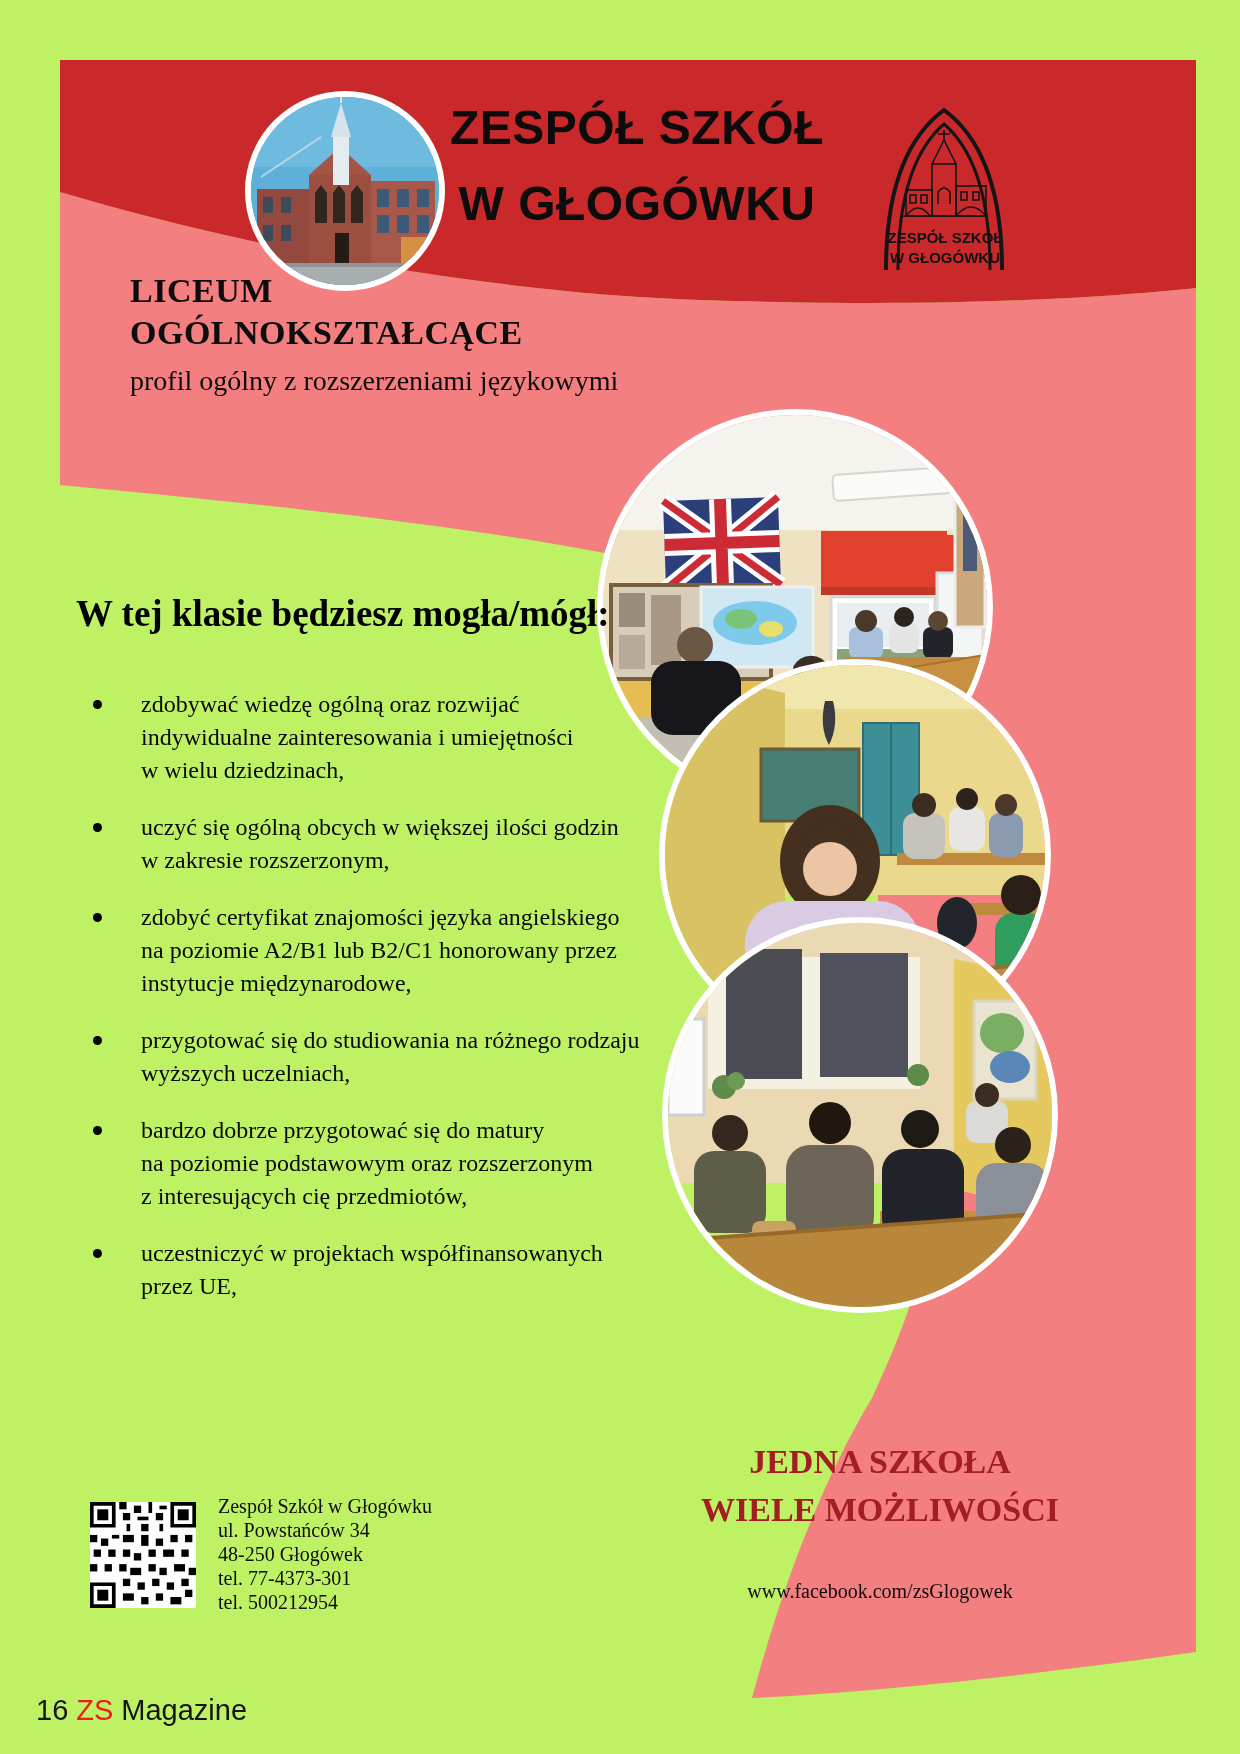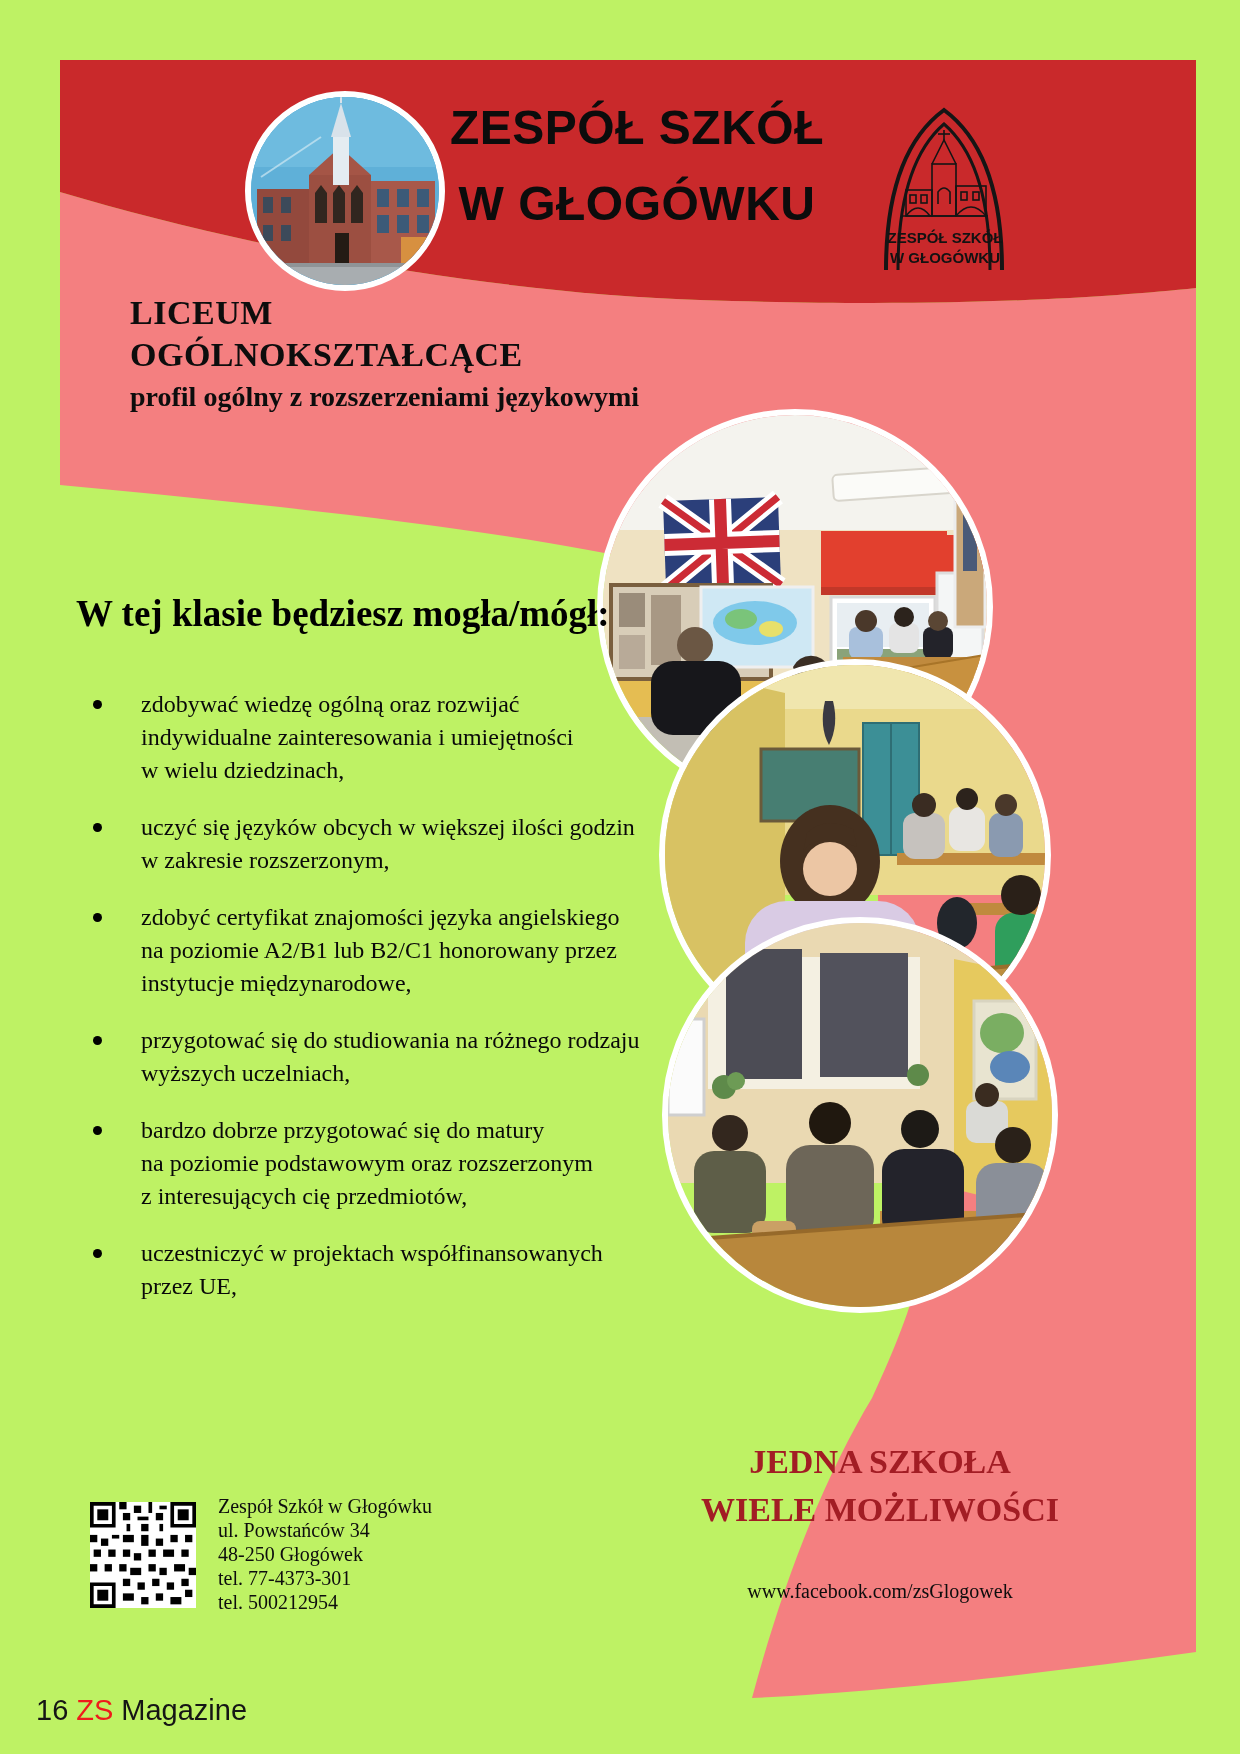--- a/index.html
+++ b/index.html
@@ -15,23 +15,23 @@
                 font-family:"Liberation Sans",sans-serif;font-weight:bold;font-size:48px;line-height:76px;
                 color:#0c0c0c;letter-spacing:.5px;white-space:nowrap;}
   .header-title span{display:block;}
   .logo{position:absolute;left:872px;top:98px;width:146px;height:174px;z-index:3;}
   .logo svg{position:absolute;left:0;top:0;}
   .logo-text{position:absolute;left:0;bottom:4px;width:100%;text-align:center;z-index:1;
              font-family:"Liberation Sans",sans-serif;font-weight:bold;font-size:15px;line-height:20px;color:#121212;}
   .logo-text span{display:block;}
 
   
-  .program{position:absolute;left:130px;top:292px;z-index:3;}
+  .program{position:absolute;left:130px;top:270px;z-index:3;}
   .program .name{font-size:34px;font-weight:bold;line-height:42px;letter-spacing:.5px;}
-  .program .subtitle{font-size:28px;font-weight:bold;margin-top:5px;}
+  .program .subtitle{font-size:28px;font-weight:normal;margin-top:11px;}
 
   
   .heading{position:absolute;left:76px;top:592px;z-index:3;font-size:37px;font-weight:bold;color:#000;}
   .bullets{position:absolute;left:84px;top:664px;width:600px;z-index:3;list-style:none;margin:0;padding:0;}
   .bullets li{position:relative;padding-left:57px;font-size:24px;line-height:33px;margin-bottom:17px;
               white-space:pre-line;color:#090909;margin-top:24px;}
   .bullets li::before{content:"";position:absolute;left:9px;top:12px;width:9px;height:9px;border-radius:50%;background:#000;}
 
   
   .photo-circle{position:absolute;border-radius:50%;border:6px solid #ffffff;overflow:hidden;box-sizing:border-box;}
@@ -152,21 +152,21 @@
     <div class="name">LICEUM</div>
     <div class="name">OGÓLNOKSZTAŁCĄCE</div>
     <div class="subtitle">profil ogólny z rozszerzeniami językowymi</div>
   </div>
 
   <div class="heading">W tej klasie będziesz mogła/mógł:</div>
   <ul class="bullets">
     <li>zdobywać wiedzę ogólną oraz rozwijać
 indywidualne zainteresowania i umiejętności
 w wielu dziedzinach,</li>
-    <li>uczyć się języków obcych w większej ilości godzin
+    <li>uczyć się ogólną obcych w większej ilości godzin
 w zakresie rozszerzonym,</li>
     <li>zdobyć certyfikat znajomości języka angielskiego
 na poziomie A2/B1 lub B2/C1 honorowany przez
 instytucje międzynarodowe,</li>
     <li>przygotować się do studiowania na różnego rodzaju
 wyższych uczelniach,</li>
     <li>bardzo dobrze przygotować się do matury
 na poziomie  podstawowym oraz rozszerzonym
 z interesujących cię przedmiotów,</li>
     <li>uczestniczyć w projektach współfinansowanych

